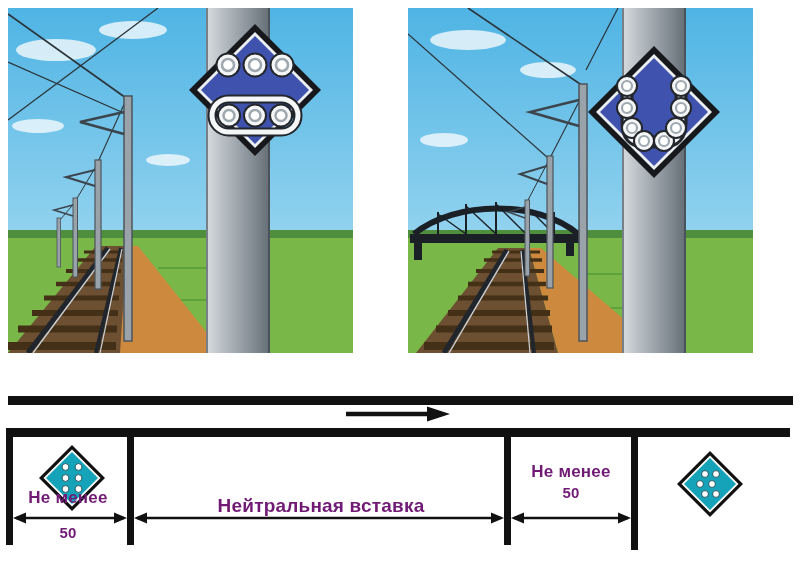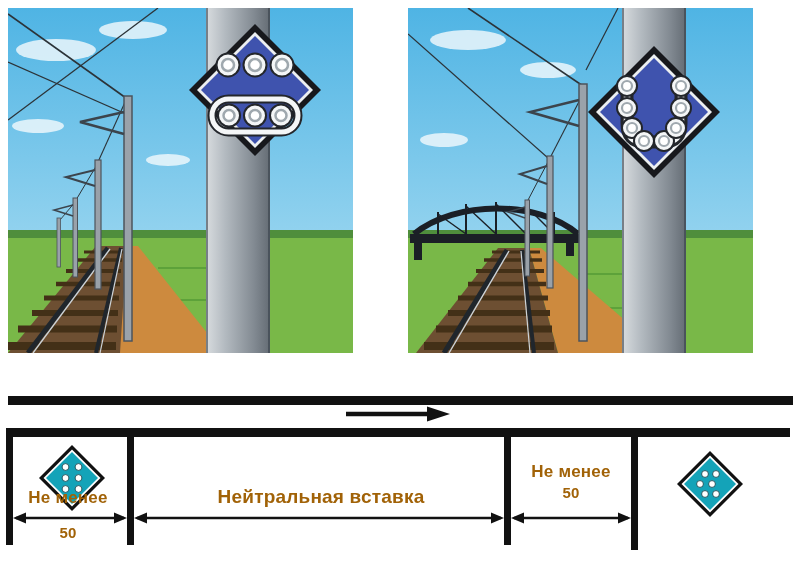--- a/index.html
+++ b/index.html
@@ -4,28 +4,28 @@
 <style>
   * { margin:0; padding:0; box-sizing:border-box; }
   html,body { width:801px; height:571px; background:#fff; font-family:"Liberation Sans",sans-serif; }
   .page { position:relative; width:801px; height:571px; background:#fff; overflow:hidden; }
   .panel { position:absolute; top:8px; }
   .panel.left  { left:8px; }
   .panel.right { left:408px; }
   .diagram { position:absolute; left:0; top:388px; width:801px; height:183px; }
   .diagram > svg { position:absolute; left:0; top:0; }
   .dim-label,.dim-value,.center-label {
-    position:absolute; font-weight:bold; color:#a16207; text-align:center; letter-spacing:.2px;
+    position:absolute; font-weight:bold; color:#701a75; text-align:center; letter-spacing:.2px;
   }
   .dim-label { font-size:17px; }
   .dim-value { font-size:15px; }
   .center-label { font-size:19px; }
   #t-left-label  { left:4px;   top:100px; width:128px; }
   #t-left-value  { left:4px;   top:136px; width:128px; }
-  #t-center      { left:138px; top:98px;  width:366px; }
+  #t-center      { left:138px; top:107px;  width:366px; }
   #t-right-label { left:508px; top:74px;  width:126px; }
   #t-right-value { left:508px; top:96px;  width:126px; }
   .ink { fill:var(--ink,#111111); }
   .teal { fill:var(--sign_teal,#14a3b8); }
   .signblue { fill:var(--sign_blue,#3f53ae); }
 </style>
 </head>
 <body>
 
 <div class="page">

